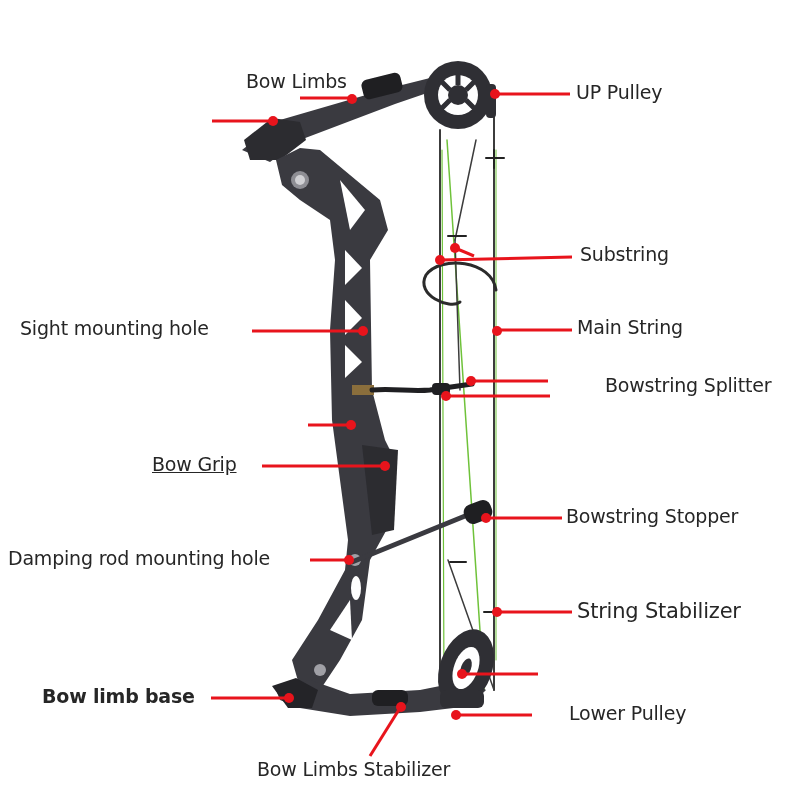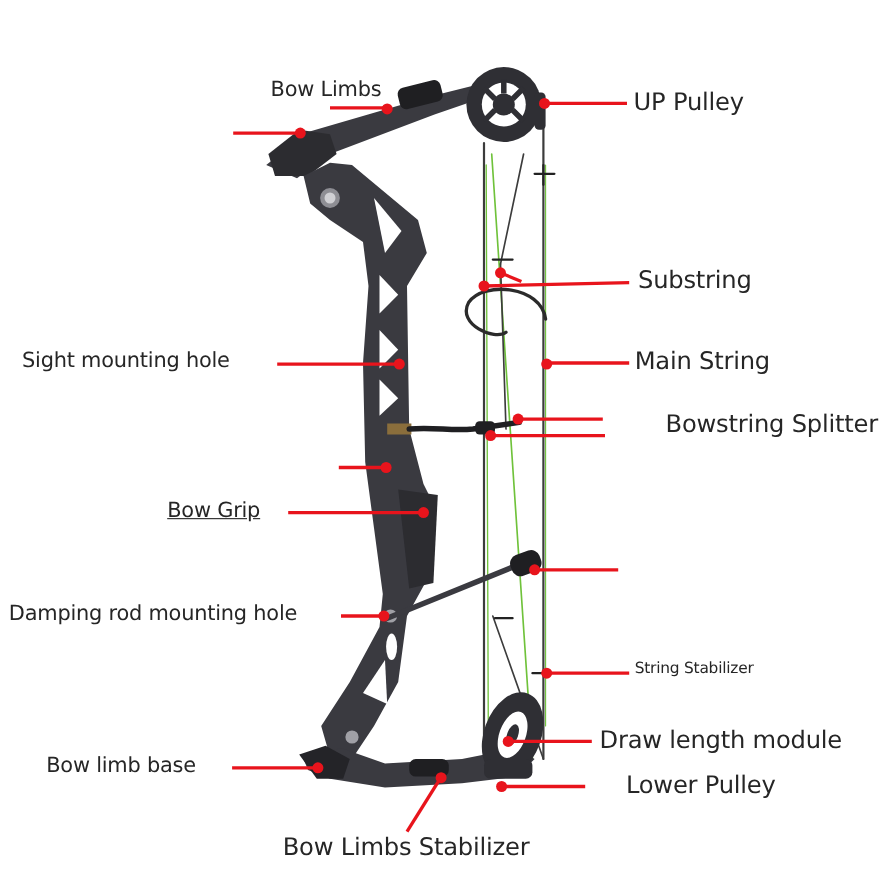--- a/index.html
+++ b/index.html
@@ -7,22 +7,22 @@
     #stage { position: absolute; left: 0; top: 0; width: 800px; height: 800px; }
     .label {
       position: absolute;
       font-family: "DejaVu Sans", sans-serif;
       color: #262626;
       white-space: nowrap;
       line-height: 1;
       letter-spacing: -0.2px;
     }
     .lbl-sm { font-size: 19px; }
-    .lbl-md { font-size: 14px; }
-    .lbl-lg { font-size: 22px; }
+    .lbl-md { font-size: 21px; }
+    .lbl-lg { font-size: 19px; }
     svg { position: absolute; left: 0; top: 0; }
   </style>
 </head>
 <body>
 
 <div id="stage">
 
   <svg width="800" height="800" viewBox="0 0 800 800">
 
     <g stroke-linecap="round">
@@ -165,20 +165,20 @@
     </g>
   </svg>
 
   <div class="label lbl-sm" style="left:246px; top:72px;">Bow Limbs</div>
   <div class="label lbl-lg" style="left:576px; top:83px;">UP Pulley</div>
   <div class="label lbl-lg" style="left:580px; top:245px;">Substring</div>
   <div class="label lbl-lg" style="left:577px; top:318px;">Main String</div>
   <div class="label lbl-sm" style="left:20px; top:319px;">Sight mounting hole</div>
   <div class="label lbl-lg" style="left:557px; top:376px;margin-left:48px;">Bowstring Splitter</div>
   <div class="label lbl-sm" style="left:152px; top:455px;text-decoration:underline;">Bow Grip</div>
+  <div class="label lbl-lg" style="left:566px; top:507px;">Bowstring Stopper</div>
   <div class="label lbl-sm" style="left:8px; top:549px;">Damping rod mounting hole</div>
   <div class="label lbl-md" style="left:577px; top:601px;">String Stabilizer</div>
-  <div class="label lbl-lg" style="left:545px; top:663px;">Draw length module</div>
-  <div class="label lbl-sm" style="left:42px; top:687px;">Bow limb base</div>
+  <div class="label lbl-sm" style="left:42px; top:687px;font-weight:bold;">Bow limb base</div>
   <div class="label lbl-lg" style="left:569px; top:704px;">Lower Pulley</div>
   <div class="label lbl-lg" style="left:257px; top:760px;">Bow Limbs Stabilizer</div>
 
 </div>
 
 </body></html>

